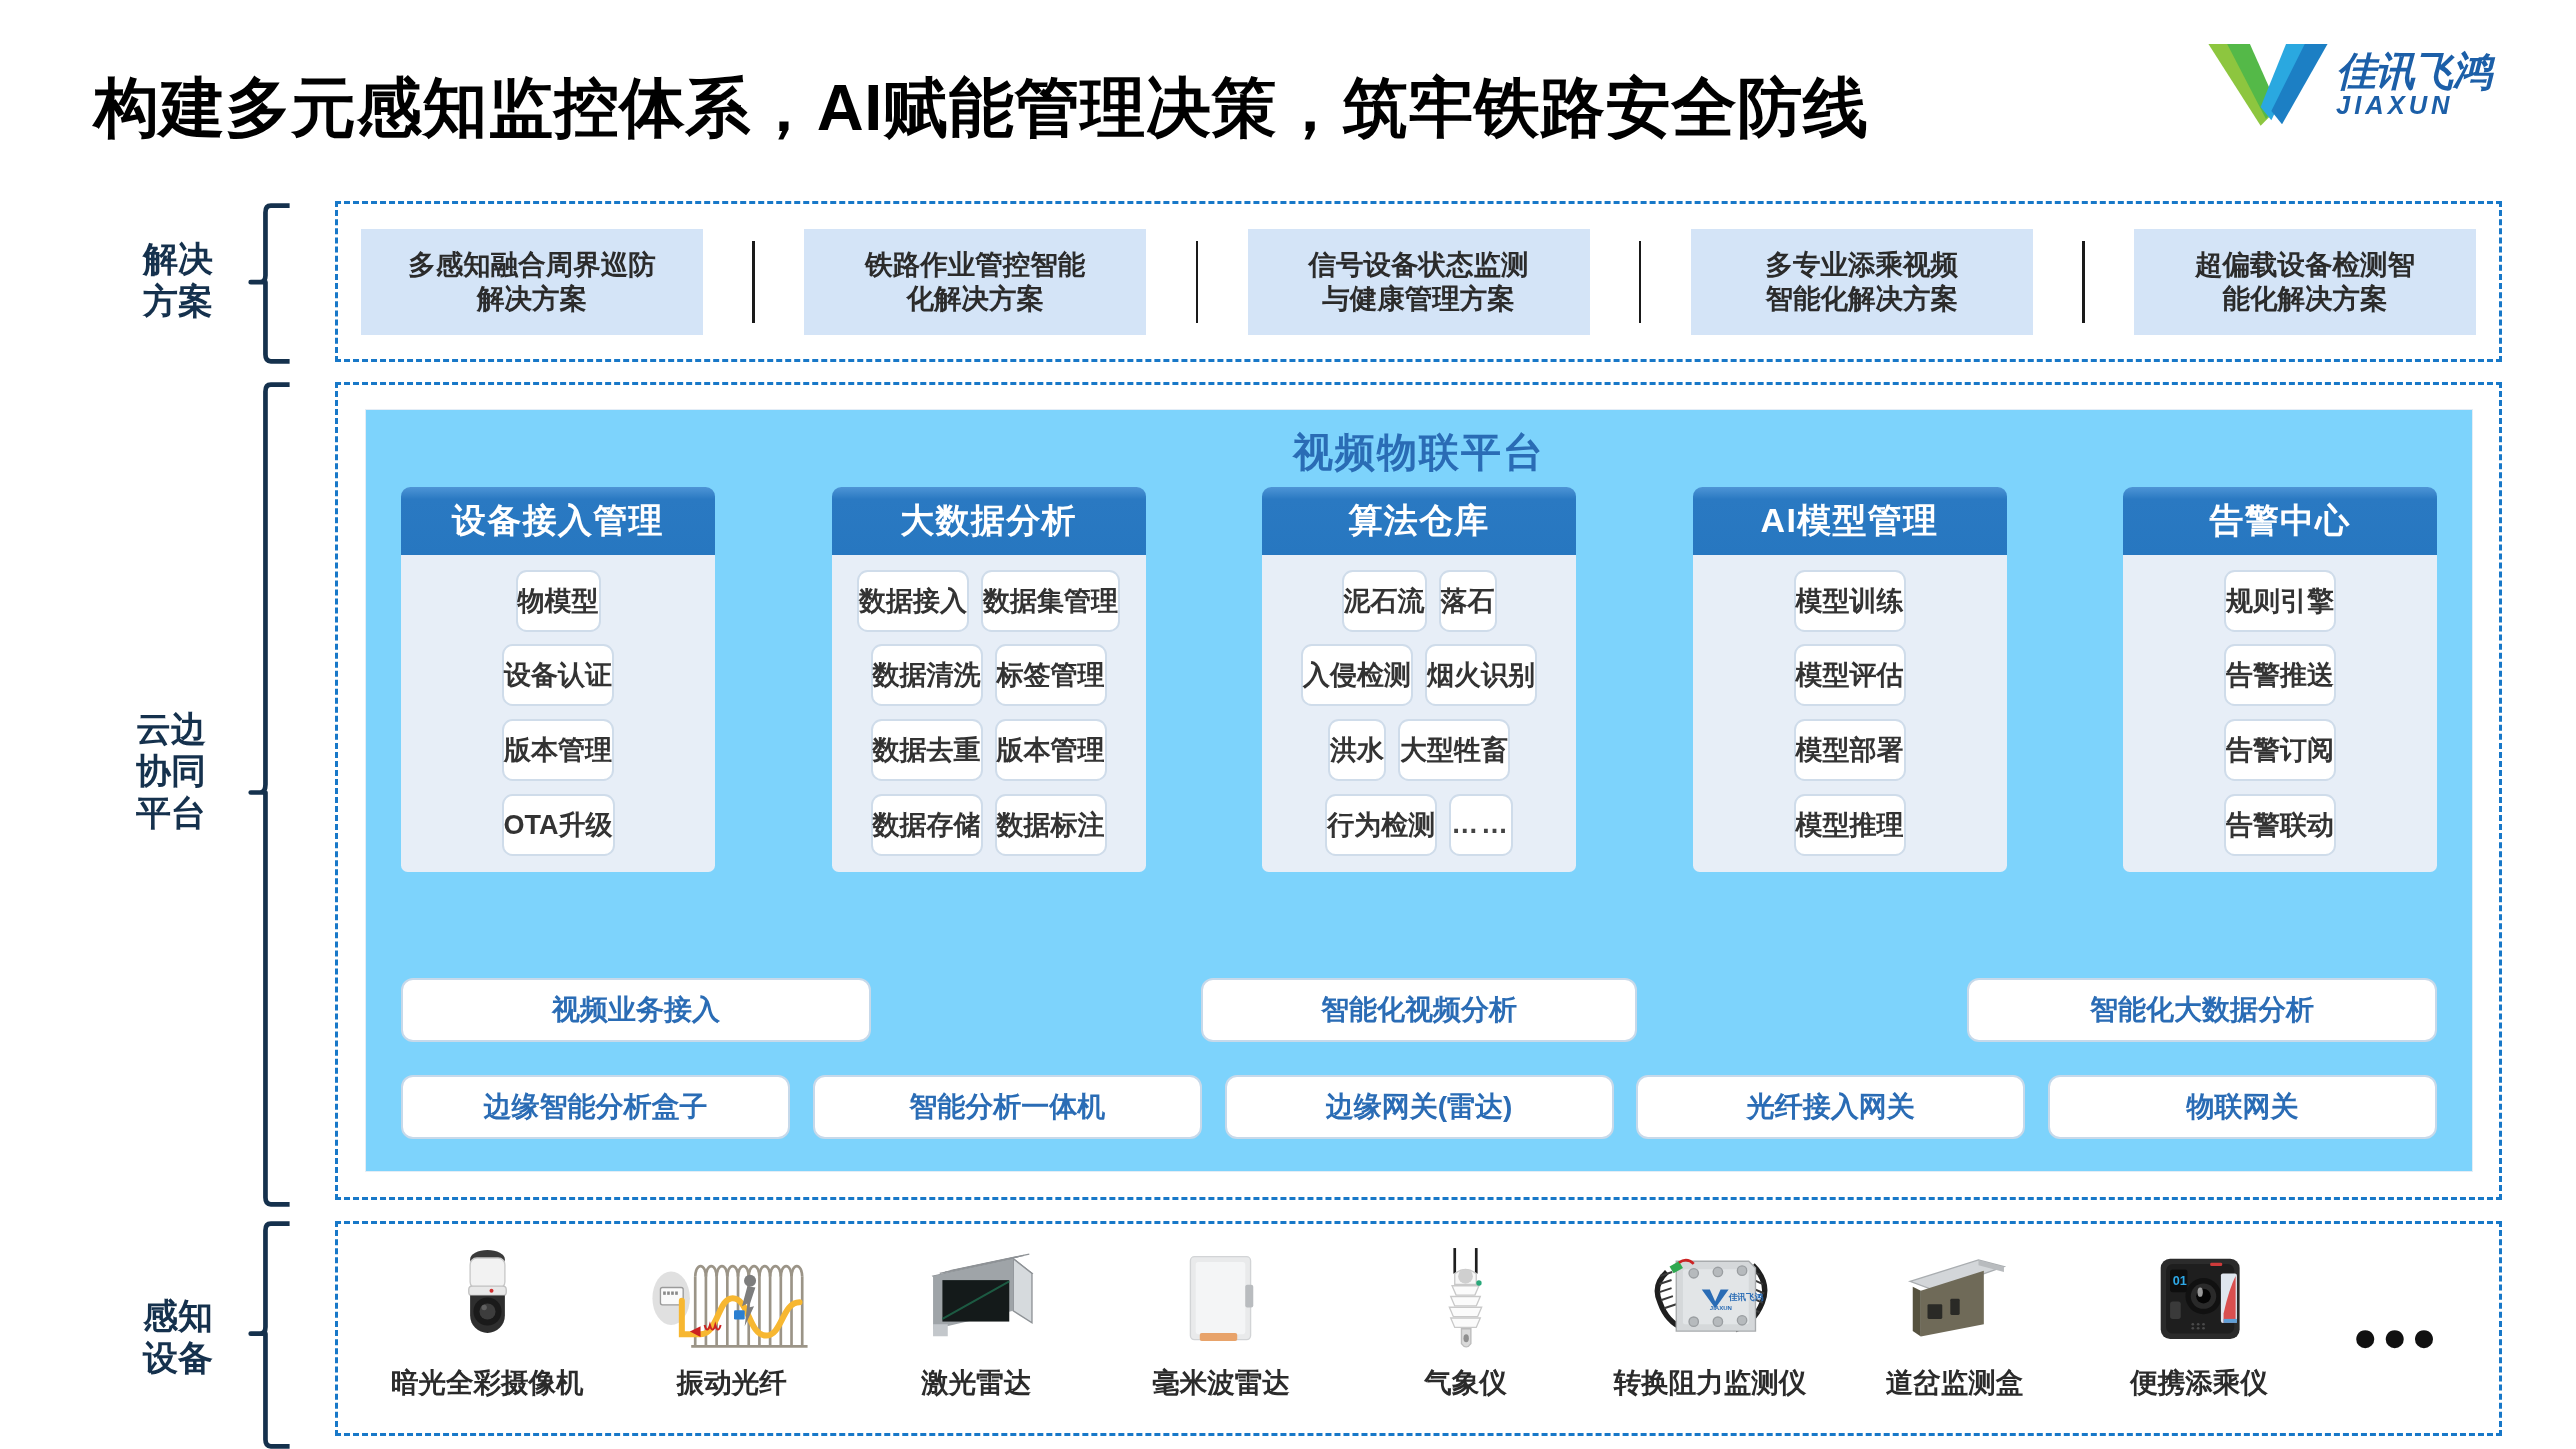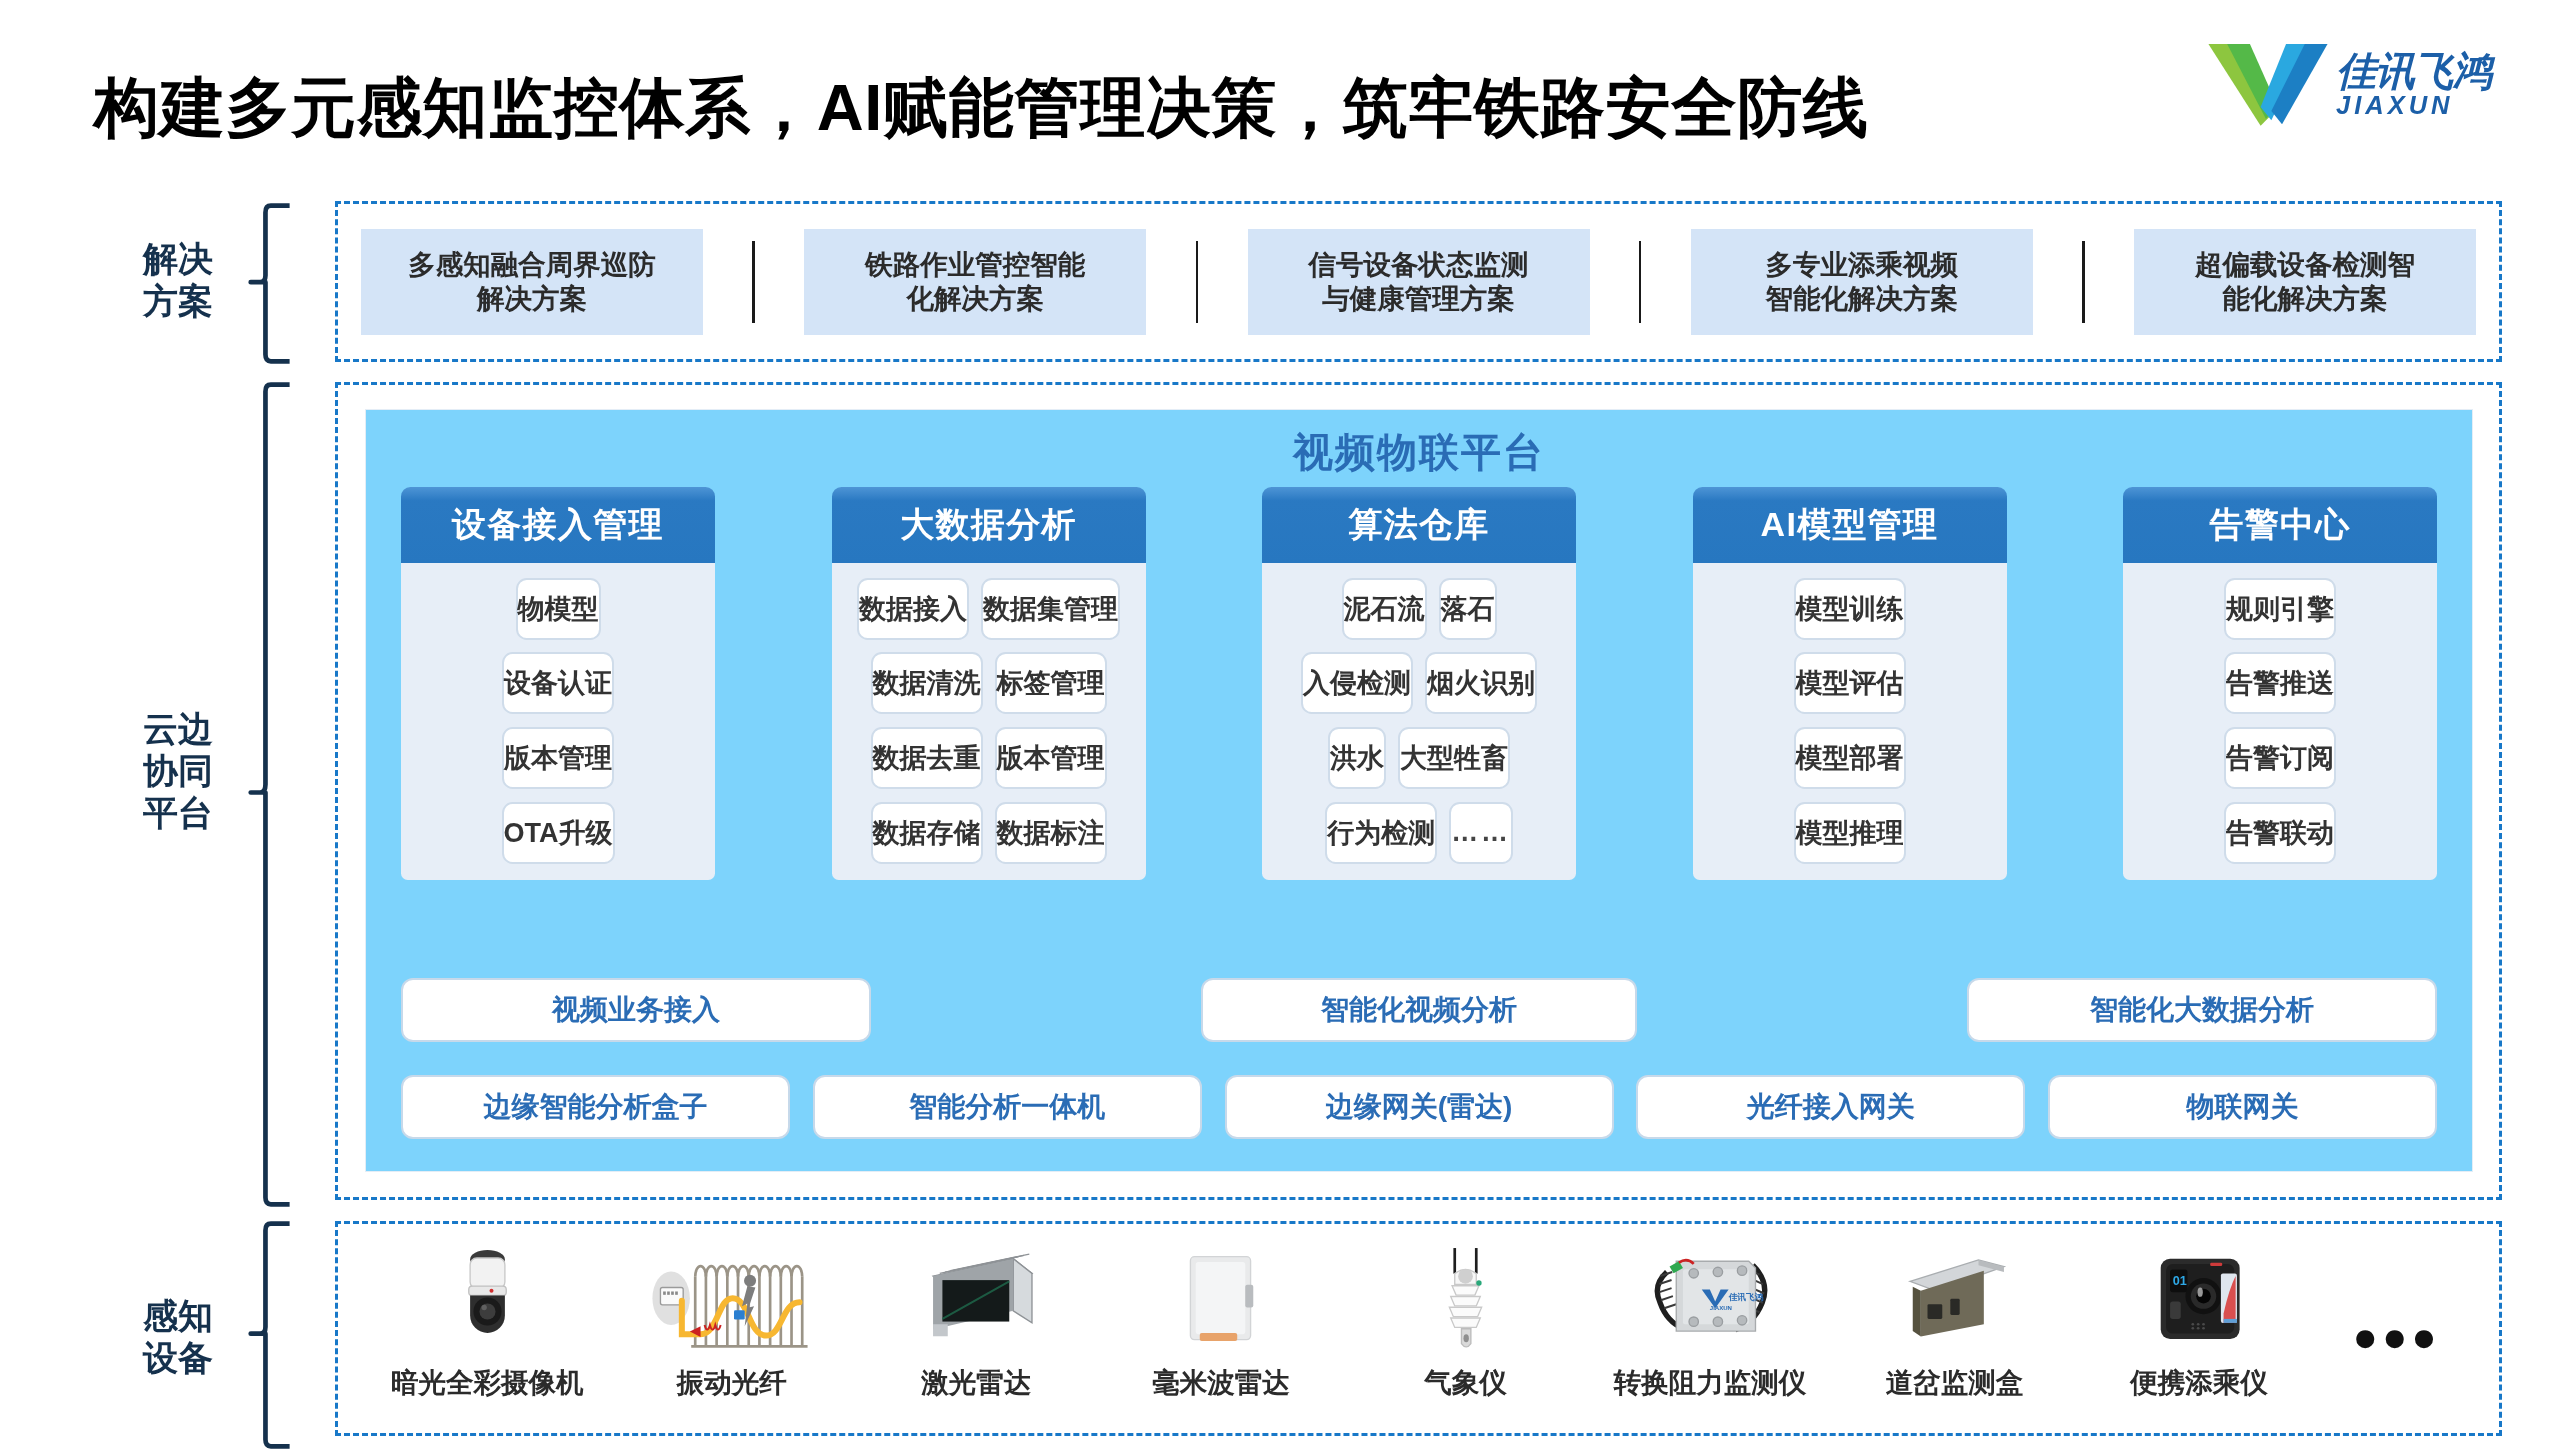--- a/index.html
+++ b/index.html
@@ -82,21 +82,21 @@
     text-align: center;
     font-size: 40px; font-weight: 700; color: #2a6cb5;
     letter-spacing: 2px;
   }
   #columns {
     position: absolute; left: 35px; right: 35px; top: 77px;
     display: flex; justify-content: space-between;
   }
   .column { width: 314px; display: flex; flex-direction: column; }
   .col-head {
-    height: 76px; border-radius: 9.4px 9.4px 0 0;
+    height: 68px; border-radius: 9.4px 9.4px 0 0;
     background: linear-gradient(180deg, #4e95d6 0%, #2a79c2 18%, #2777c0 100%);
     display: flex; align-items: center; justify-content: center;
     color: #ffffff; font-size: 34px; font-weight: 700; letter-spacing: 1.3px;
   }
   .col-body {
     background: #e7eef7; border-radius: 0 0 6.7px 6.7px;
     padding: 14.8px 14.8px 16px 14.8px;
     display: flex; flex-direction: column; gap: 12.7px; align-items: center;
   }
   .cell-row { display: flex; gap: 12px; }
@@ -212,21 +212,21 @@
     <div class="solution-sep"></div>
     <div class="solution-card">
       <div>
         <div>超偏载设备检测智</div>
         <div>能化解决方案</div>
       </div>
     </div>
   </div>
 </div>
 
-<div class="row-label" style="left:101px; top:708px;">
+<div class="row-label" style="left:94px; top:708px;">
   <div>云边</div>
   <div>协同</div>
   <div>平台</div>
 </div>
 <svg class="bracket" style="left:248px; top:382px;" width="47" height="825" viewBox="0 0 70 1230">
   <path d="M62 4 H34 Q26 4 26 14 V600 Q26 612 18 612 H4 Q18 612 26 612 Q26 620 26 620 V1216 Q26 1226 34 1226 H62" fill="none" stroke="#15314d" stroke-width="7" stroke-linejoin="round"></path>
 </svg>
 
 <div class="dashed-box" id="platform-box" style="left:335px; top:382px; width:2167px; height:818px;">
 

